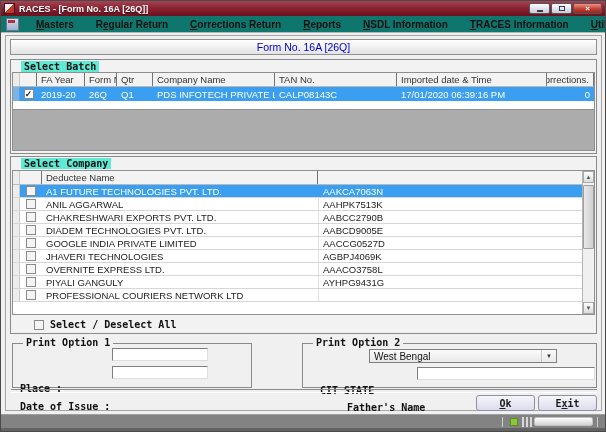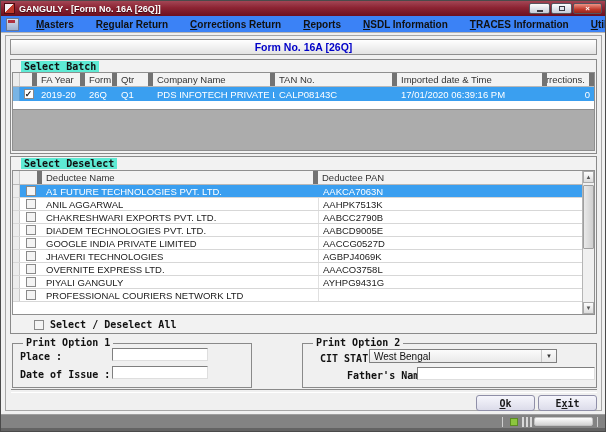--- a/index.html
+++ b/index.html
@@ -14,44 +14,44 @@
   .app-icon{width:9px;height:9px;border:1px solid #4d0c14;background:linear-gradient(135deg,#f2f2f2 45%,#c0392b 45%);margin-right:4px;flex:none;}
   .title-text{color:#fff;font-size:9px;font-weight:bold;white-space:nowrap;text-shadow:0 1px 1px rgba(0,0,0,.55);}
   .winbtns{margin-left:auto;display:flex;gap:1px;}
   .winbtn{width:21px;height:11px;border:1px solid #55555f;border-radius:2px;
     background:linear-gradient(180deg,#fcfdfe,#c7ccd8);display:flex;align-items:center;justify-content:center;box-sizing:border-box;}
   .winbtn .bar{width:6px;height:2px;background:#3a3a44;margin-top:4px;}
   .winbtn .box{width:6px;height:5px;border:1px solid #3a3a44;box-sizing:border-box;}
   .winbtn.close{width:29px;background:linear-gradient(180deg,#ec9386,#c0392b 60%,#96271c);color:#fff;font-size:8px;font-weight:bold;line-height:1;}
 
   
-  .menubar{position:absolute;left:0;top:15px;width:100%;height:17px;background:#3b82f6;border-bottom:1px solid #b5b5b5;display:flex;align-items:center;box-sizing:border-box;}
+  .menubar{position:absolute;left:0;top:15px;width:100%;height:17px;background:#0f766e;border-bottom:1px solid #b5b5b5;display:flex;align-items:center;box-sizing:border-box;}
   .form-icon{width:11px;height:11px;margin:0 6px 0 5px;flex:none;position:relative;background:linear-gradient(180deg,#d6dcea,#9fb0cf);border:1px solid #6b7791;}
   .form-icon::after{content:"";position:absolute;left:1px;top:1px;width:7px;height:3px;background:#b03040;}
   .menu-items{display:flex;align-items:center;height:100%;}
   .menu-item{font-size:10px;font-weight:bold;color:#111;padding:0 11px;white-space:nowrap;cursor:default;}
   .menu-item u{text-underline-offset:1px;}
 
   
   .content{position:absolute;left:4px;top:34px;width:597px;height:376px;background:#f0f0f0;border:1px solid #a6a6a6;box-sizing:border-box;}
 
   .form-header{position:absolute;left:4px;top:3px;width:587px;height:16px;border:1px solid #8f8f8f;
     background:linear-gradient(180deg,#ffffff,#e3e3e3);display:flex;align-items:center;justify-content:center;box-sizing:border-box;}
-  .form-header span{color:#0000c8;font-weight:bold;font-size:10.5px;}
+  .form-header span{color:#0000c8;font-weight:normal;font-size:10.5px;}
 
   
   .groupbox{position:absolute;border:1px solid #8a8a8a;background:#f2f2f2;box-sizing:border-box;}
   .group-label{position:absolute;top:1px;left:10px;font-family:"DejaVu Sans Mono","Liberation Mono",monospace;font-weight:bold;font-size:10px;color:#111;background:#5eead4;padding:0 3px;white-space:nowrap;}
   .group-label.on-border{top:-7px;}
 
   
   .grid{position:absolute;background:#fff;border:1px solid #8f8f8f;box-sizing:border-box;overflow:hidden;}
   .gridrow{display:flex;align-items:center;box-sizing:border-box;}
   .gridhead{background:#f3f3f3;border-bottom:1px solid #b9b9b9;color:#333;font-size:9.5px;}
-  .gridhead .cell{border-right:5px solid #737373;height:100%;display:flex;align-items:center;padding:0 4px;box-sizing:border-box;overflow:hidden;white-space:nowrap;}
+  .gridhead .cell{border-right:1px solid #737373;height:100%;display:flex;align-items:center;padding:0 4px;box-sizing:border-box;overflow:hidden;white-space:nowrap;}
   .cellv{padding:10px 4px;box-sizing:border-box;overflow:hidden;white-space:nowrap;font-size:9.5px;color:#1a1a1a;}
   .rowhdr{width:7px;height:100%;background:#ececec;border-right:1px solid #c9c9c9;flex:none;box-sizing:border-box;}
 
   .checkbox{width:10px;height:10px;border:1px solid #8a8a8a;background:#f4f4f4;box-sizing:border-box;display:inline-flex;align-items:center;justify-content:center;flex:none;}
   .checkbox.checked{background:#fff;}
   .checkbox.checked::after{content:"✓";font-size:9px;line-height:1;color:#1d1d1d;font-weight:bold;}
 
   
   .b-chk{width:17px;display:flex;justify-content:center;flex:none;}
   .b-fa{width:48px;flex:none;}
@@ -75,21 +75,21 @@
   .drow.selected{background:#3a9ff0;}
   .drow.selected .cellv{color:#fff;}
   .drow.selected .d-name{border-right-color:#3a9ff0;}
 
   
   .vscroll{position:absolute;top:0;right:0;width:12px;height:100%;background:#f0f0f0;border-left:1px solid #b5b5b5;box-sizing:border-box;}
   .sbtn{position:absolute;left:0;width:11px;height:12px;background:linear-gradient(180deg,#fdfdfd,#dcdcdc);border:1px solid #a9a9a9;box-sizing:border-box;display:flex;align-items:center;justify-content:center;font-size:6px;color:#555;line-height:1;}
   .sthumb{position:absolute;left:0;width:11px;background:linear-gradient(90deg,#e9e9e9,#cfcfcf);border:1px solid #9f9f9f;box-sizing:border-box;border-radius:1px;}
 
   
-  .fldlabel{position:absolute;font-family:"DejaVu Sans Mono","Liberation Mono",monospace;font-weight:bold;font-size:10px;color:#111;white-space:nowrap;}
+  .fldlabel{position:absolute;font-family:"DejaVu Sans Mono","Liberation Mono",monospace;font-weight:bold;font-size:10px;color:#111;white-space:nowrap;margin-top:32px;}
   .textinput{position:absolute;background:#fff;border:1px solid;border-color:#7f7f7f #dedede #dedede #7f7f7f;box-sizing:border-box;font-size:10px;padding:0 3px;font-family:"Liberation Sans",sans-serif;}
   .combo{position:absolute;background:linear-gradient(180deg,#fbfbfb,#e9e9e9);border:1px solid #7f7f7f;box-sizing:border-box;display:flex;align-items:center;}
   .combo .val{flex:1;font-size:10px;color:#111;padding:0 4px;white-space:nowrap;overflow:hidden;}
   .combo .arrow{width:14px;height:100%;display:flex;align-items:center;justify-content:center;font-size:6px;color:#333;border-left:1px solid #c7c7c7;}
 
   .divider{position:absolute;left:5px;width:586px;height:2px;border-top:1px solid #8a8a8a;border-bottom:1px solid #ffffff;}
 
   .pushbtn{position:absolute;width:59px;height:16px;border:1px solid #8f8fa8;border-radius:3px;
     background:linear-gradient(180deg,#f6f6fc,#dcdcea);display:flex;align-items:center;justify-content:center;
     font-family:"DejaVu Sans Mono","Liberation Mono",monospace;font-weight:bold;font-size:10px;color:#1a1a1a;box-sizing:border-box;cursor:default;}
@@ -106,21 +106,21 @@
   .selall .lbl{font-family:"DejaVu Sans Mono","Liberation Mono",monospace;font-weight:bold;font-size:10px;color:#111;}
   u{text-decoration:underline;}
 </style>
 </head>
 <body>
 
 <div id="window">
 
   <div class="titlebar">
     <span class="app-icon"></span>
-    <span class="title-text">GANGULY - [Form No. 16A [26Q]]</span>
+    <span class="title-text">RACES - [Form No. 16A [26Q]]</span>
     <span class="winbtns">
       <span class="winbtn">
           <span class="bar"></span>
         </span>
       <span class="winbtn">
           <span class="box"></span>
         </span>
       <span class="winbtn close">
           <span>×</span>
         </span>
@@ -173,28 +173,27 @@
         <span class="cellv b-comp">PDS INFOTECH PRIVATE LIMITED</span>
         <span class="cellv b-tan">CALP08143C</span>
         <span class="cellv b-imp">17/01/2020 06:39:16 PM</span>
         <span class="cellv b-tot">0</span>
       </div>
       <div style="height:8px;background:#fff;"></div>
       <div class="gray-fill" style="height:42px;"></div>
     </div>
 
     <div class="groupbox" style="left:4px;top:120px;width:587px;height:178px;">
-      <span class="group-label">Select Deselect</span>
+      <span class="group-label">Select Company</span>
     </div>
     <div class="grid" style="left:6px;top:134px;width:583px;height:145px;">
       <div class="gridrow gridhead" style="height:14px;width:570px;">
         <span class="rowhdr"></span>
         <span class="cell d-chk"></span>
         <span class="cell" style="width:276px;">Deductee Name</span>
-        <span class="cell" style="flex:1;border-right:none;">Deductee PAN</span>
       </div>
       <div style="width:570px;">
           <div class="drow selected">
             <span class="rowhdr"></span>
             <span class="d-chk">
               <span class="checkbox"></span>
             </span>
             <span class="d-name">
               <span class="cellv">A1 FUTURE TECHNOLOGIES PVT. LTD.</span>
             </span>

